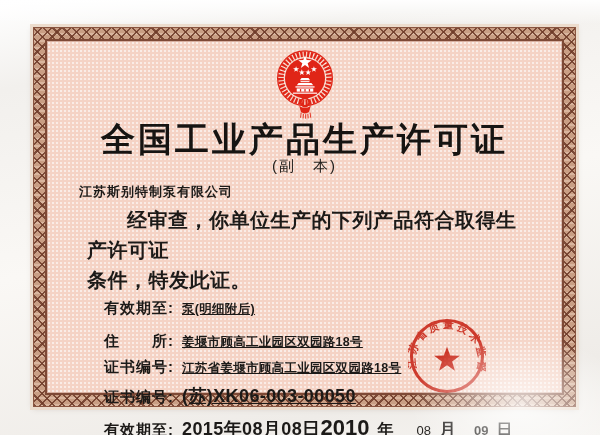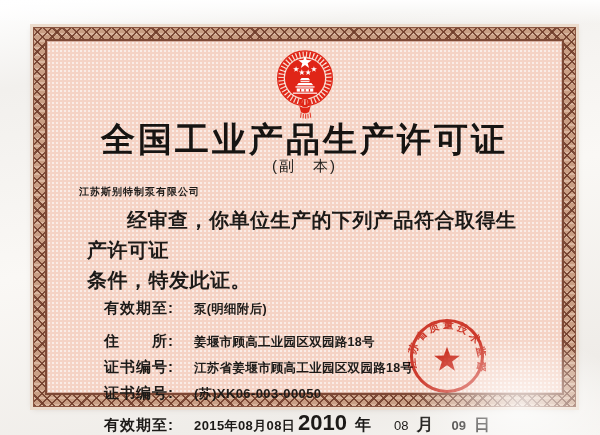--- a/index.html
+++ b/index.html
@@ -51,33 +51,33 @@
   .title{
     margin-top:2px;text-align:center;
     font-size:34px;font-weight:bold;letter-spacing:3px;
     line-height:36px;color:#161412;
   }
   .subtitle{
     text-align:center;font-size:15px;font-weight:normal;
     letter-spacing:2px;line-height:17px;color:#23201d;
   }
   .company{
-    margin:10px 0 0 32px;font-size:10px;font-weight:bold;
+    margin:10px 0 0 32px;font-size:13px;font-weight:bold;
     letter-spacing:1px;line-height:15px;
   }
   .statement{margin:6px 34px 0 40px;font-size:20px;font-weight:bold;line-height:30px;letter-spacing:.5px;}
   .statement .l1{text-indent:2em;}
   .fields{margin:4px 10px 0 57px;}
   .row{display:flex;align-items:baseline;white-space:nowrap;}
   .flabel{font-size:15px;font-weight:bold;letter-spacing:1px;}
-  .fvalue{font-size:12.5px;font-weight:bold;margin-left:20px;letter-spacing:.3px;}
+  .fvalue{font-size:12.5px;font-weight:bold;margin-left:8px;letter-spacing:.3px;text-decoration:underline;}
   .row-product{margin-top:0;}
   .row-address{margin-top:14px;}
   .row-gap{margin-top:7px;}
-  .fvalue-code{font-size:13px;letter-spacing:.4px;}
+  .fvalue-code{font-size:18px;letter-spacing:.4px;}
   .date-group{margin-left:auto;margin-right:62px;display:flex;align-items:baseline;}
   .d-year{font-size:22px;font-weight:bold;}
   .d-unit{font-size:16px;font-weight:bold;margin-left:8px;}
   .d-num{font-size:13px;font-weight:normal;margin-left:23px;}
   .d-unit-mid{font-size:17px;font-weight:bold;margin-left:8px;}
   .d-num2{font-size:13px;font-weight:bold;margin-left:18px;}
   
   .seal{
     position:absolute;left:374px;top:289px;width:78px;height:78px;
     opacity:.88;mix-blend-mode:multiply;pointer-events:none;

